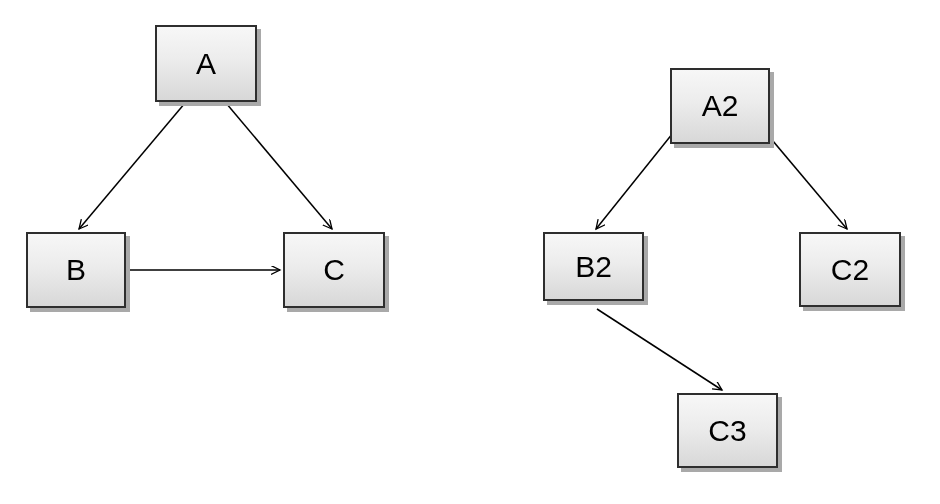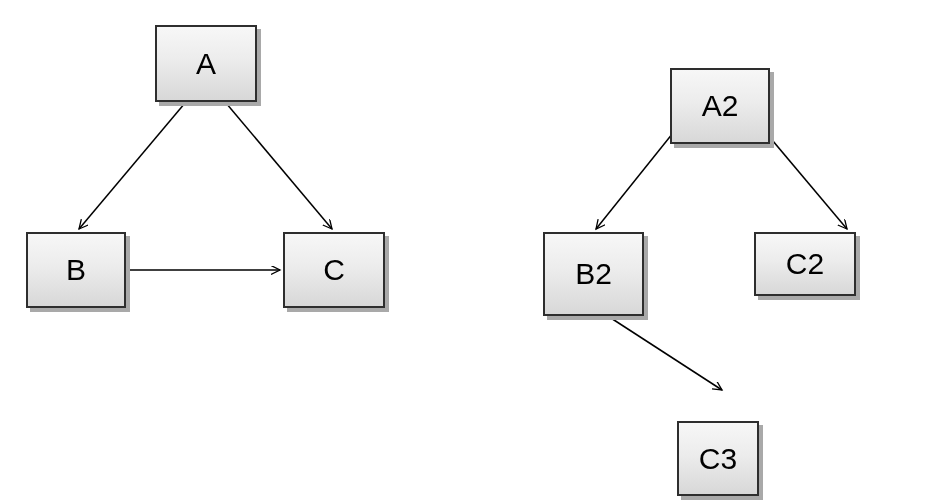--- a/index.html
+++ b/index.html
@@ -32,23 +32,23 @@
     align-items: center;
     justify-content: center;
     font-size: 30px;
     color: #000000;
     user-select: none;
   }
   .node-a  { left: 155px; top: 25px;  width: 102px; height: 77px; }
   .node-b  { left: 26px;  top: 232px; width: 100px; height: 76px; }
   .node-c  { left: 283px; top: 232px; width: 102px; height: 76px; }
   .node-a2 { left: 670px; top: 25px;  width: 100px; height: 76px; margin-top: 43px; }
-  .node-b2 { left: 543px; top: 232px; width: 101px; height: 84px; }
-  .node-c2 { left: 754px; top: 232px; width: 102px; height: 64px; }
-  .node-c3 { left: 677px; top: 393px; width: 82px; height: 75px; margin-top: 28px; }
+  .node-b2 { left: 543px; top: 232px; width: 101px; height: 69px; }
+  .node-c2 { left: 799px; top: 232px; width: 102px; height: 75px; }
+  .node-c3 { left: 677px; top: 393px; width: 101px; height: 75px; }
   .edge {
     stroke: #000000;
     stroke-width: 1.5;
     fill: none;
   }
 </style>
 </head>
 <body>
 
 <div class="canvas">

